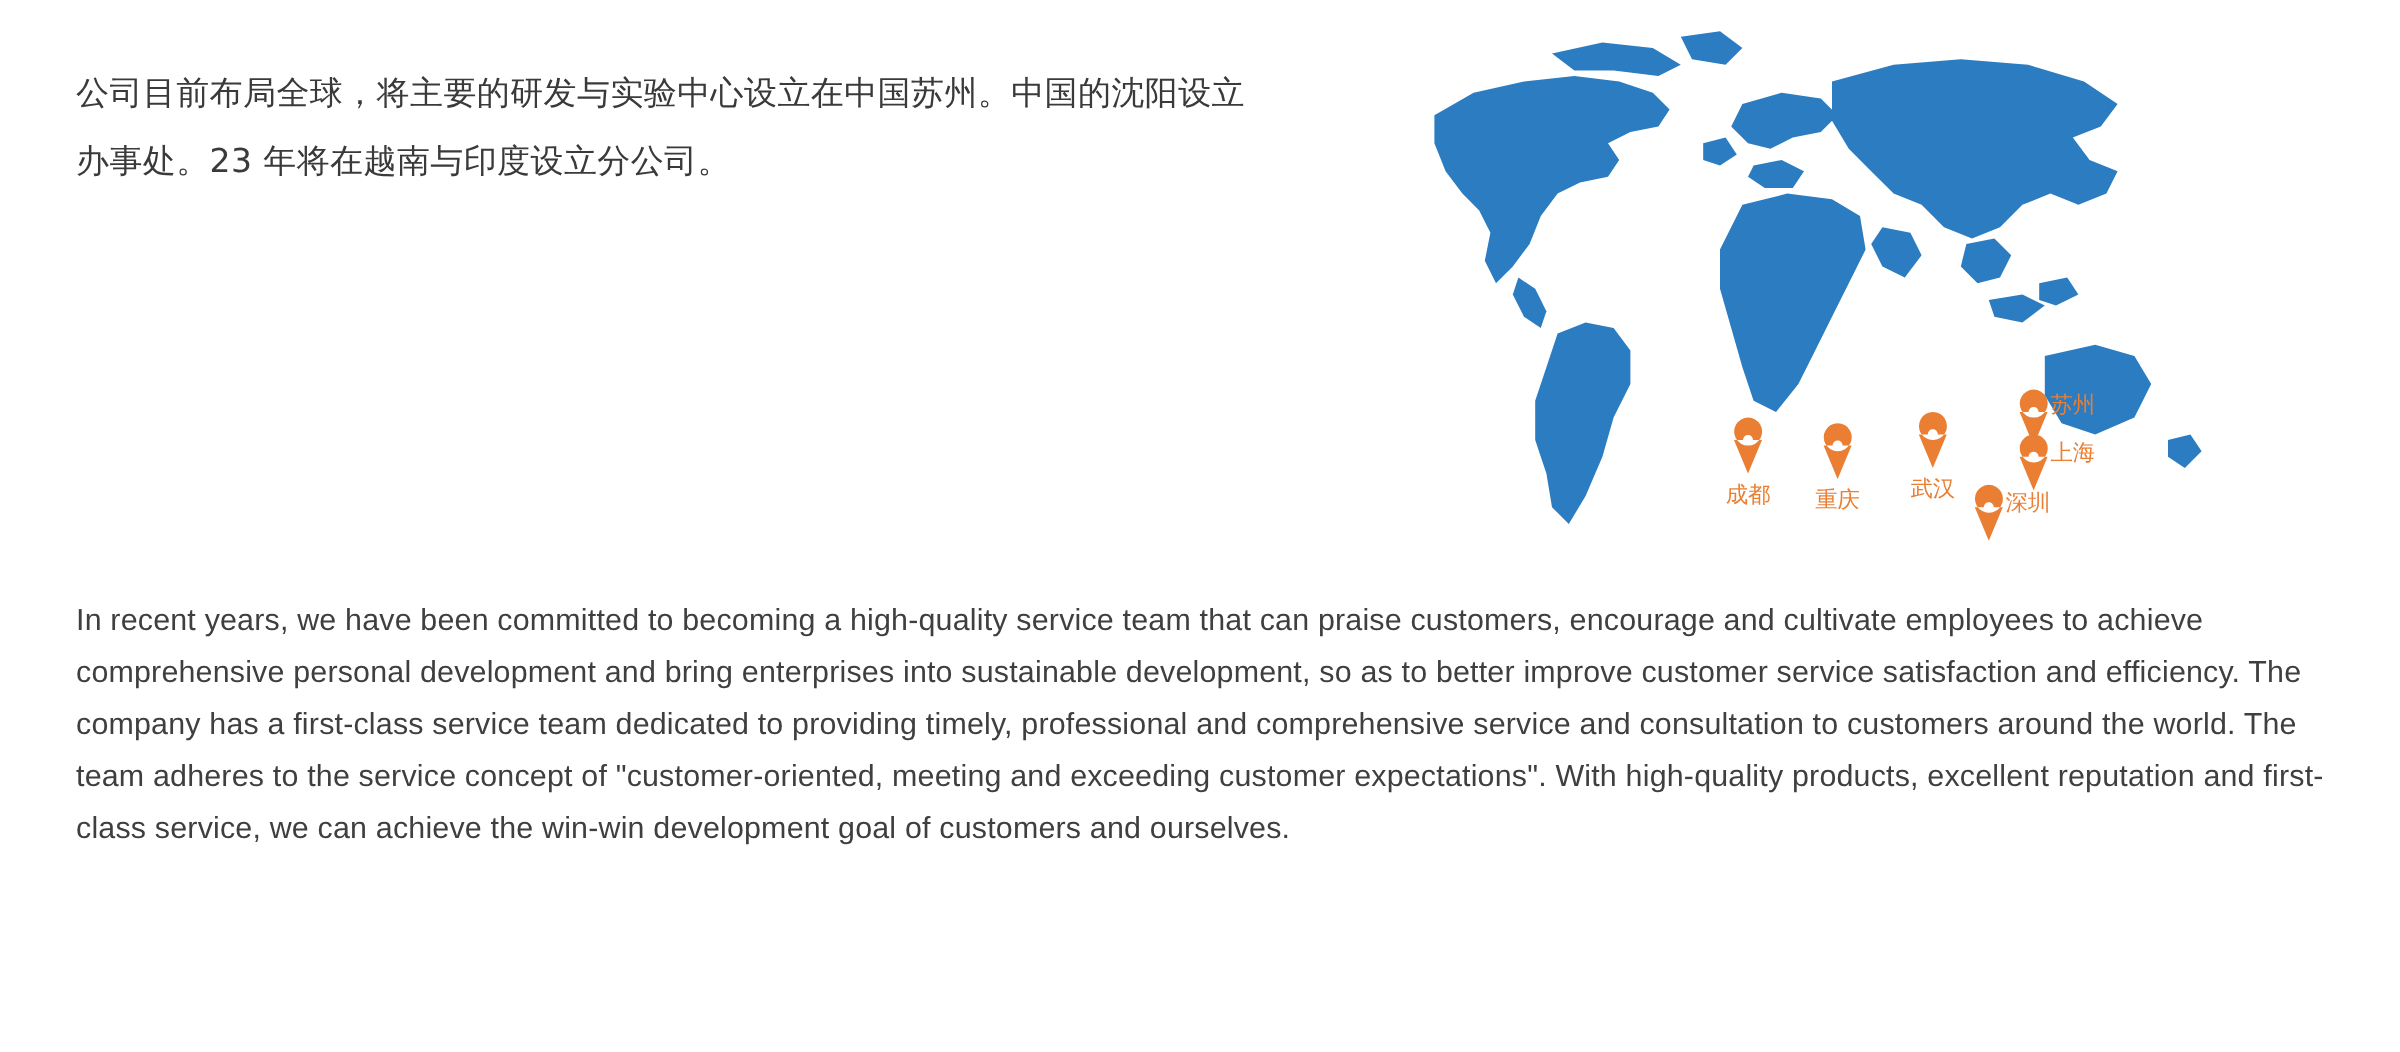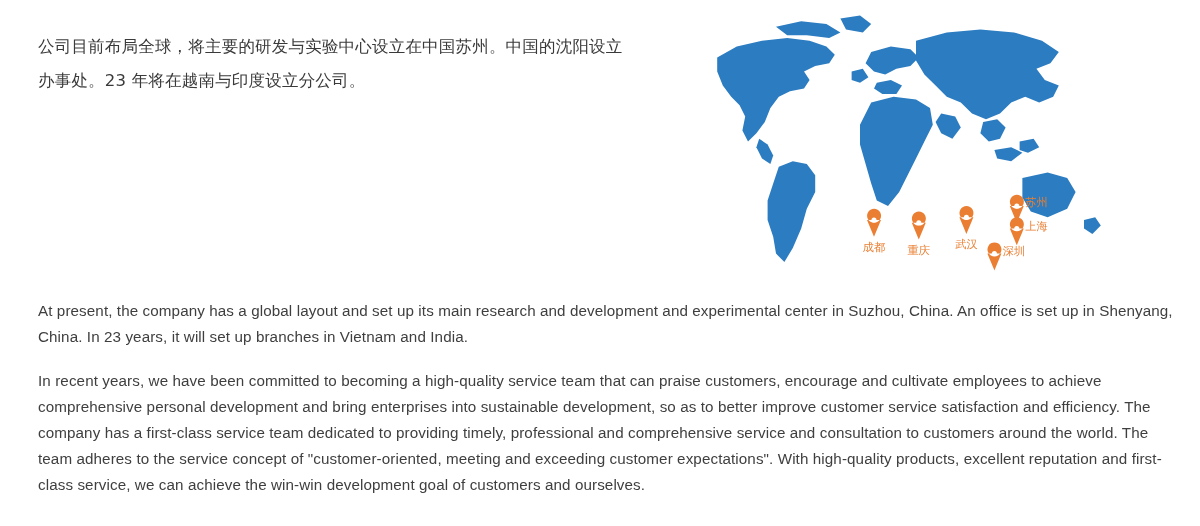--- a/index.html
+++ b/index.html
@@ -143,17 +143,16 @@
             <circle cx="206" cy="174" r="1.8" fill="#ffffff"></circle>
             <text class="pin-label" x="212" y="175" text-anchor="start">深圳</text>
           </g>
         </g>
       </svg>
     </div>
 
   </div>
 
   <div class="en-block">
-    <p class="en-para">At present, the company has a global layout and set up its main research and development and experimental center in Suzhou, China. An office is set up in Shenyang, China. In 23 years, it will set up branches in Vietnam and India.</p>
     <p class="en-para">In recent years, we have been committed to becoming a high-quality service team that can praise customers, encourage and cultivate employees to achieve comprehensive personal development and bring enterprises into sustainable development, so as to better improve customer service satisfaction and efficiency. The company has a first-class service team dedicated to providing timely, professional and comprehensive service and consultation to customers around the world. The team adheres to the service concept of "customer-oriented, meeting and exceeding customer expectations". With high-quality products, excellent reputation and first-class service, we can achieve the win-win development goal of customers and ourselves.</p>
   </div>
 
 </div>
 
 </body></html>

